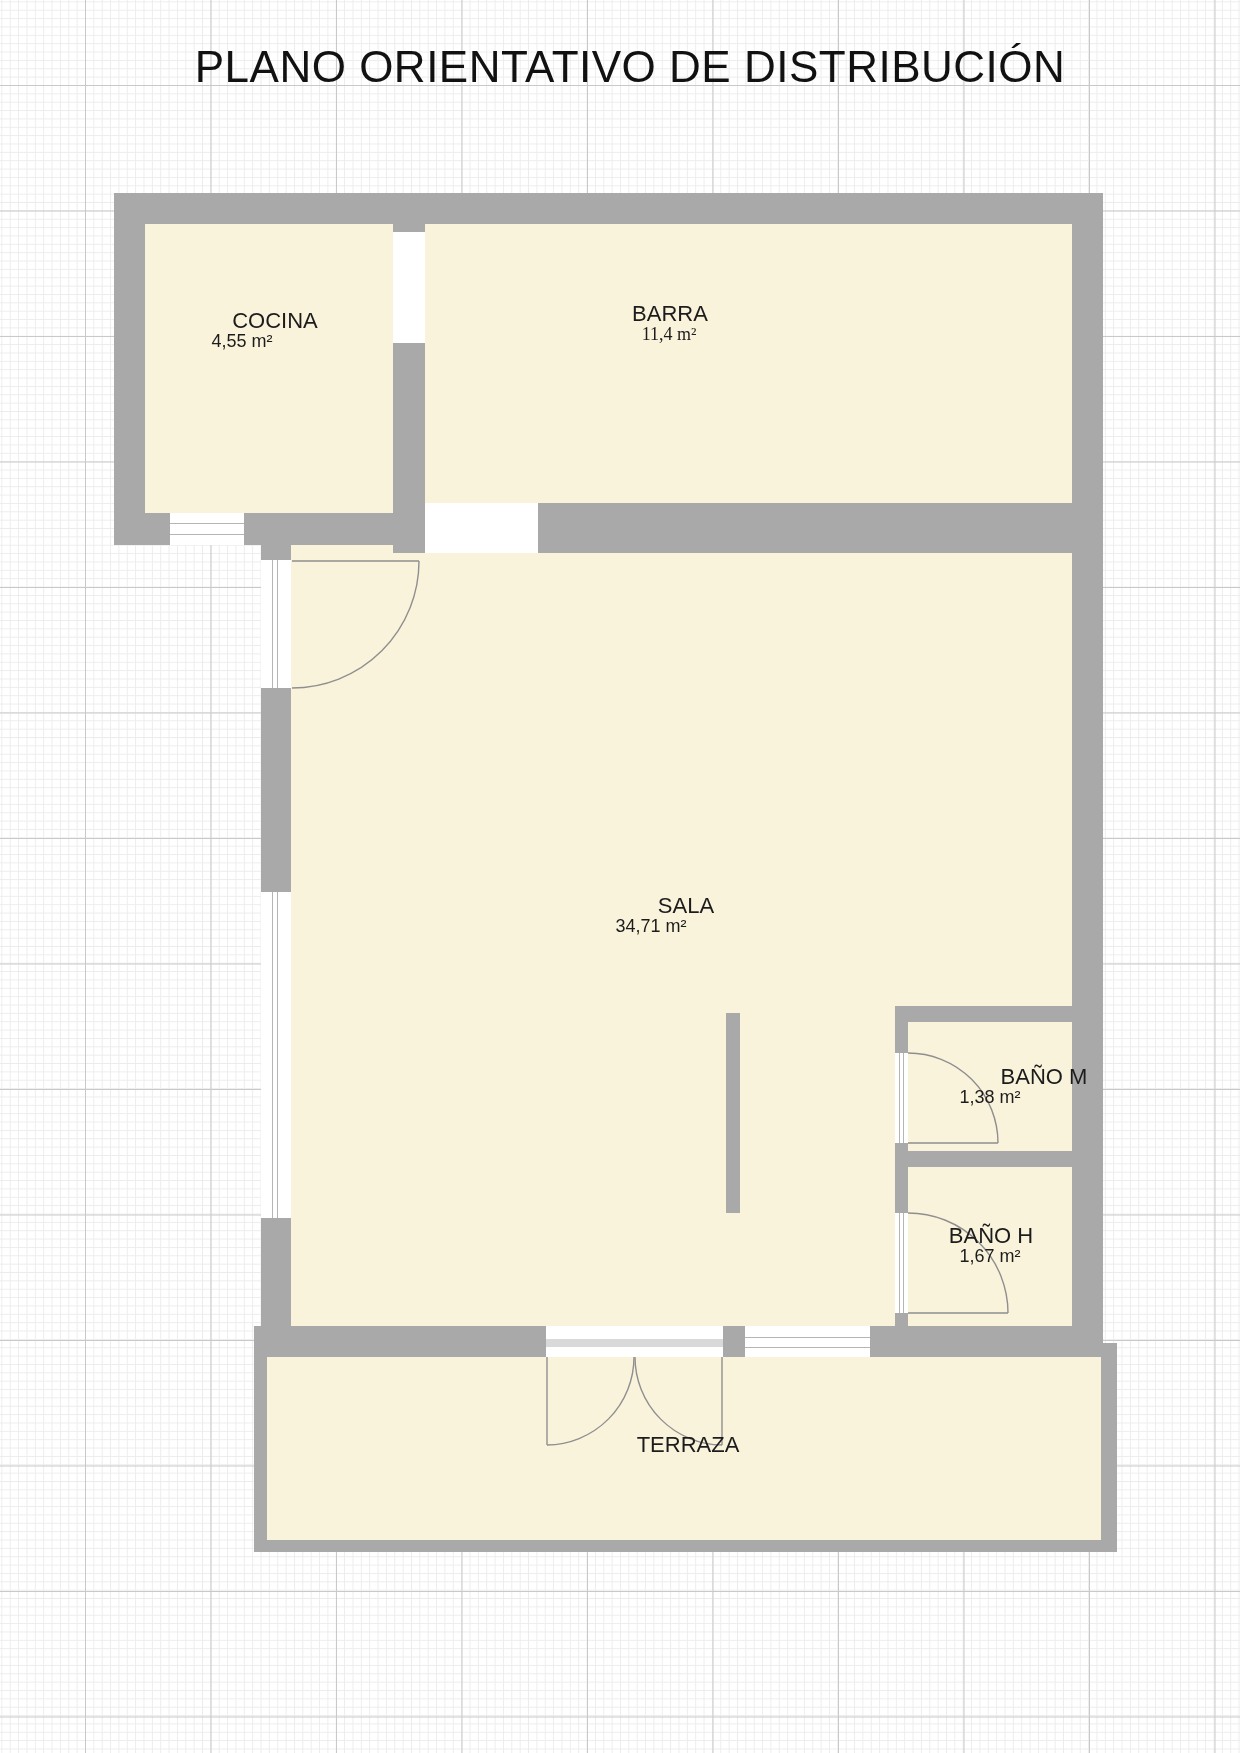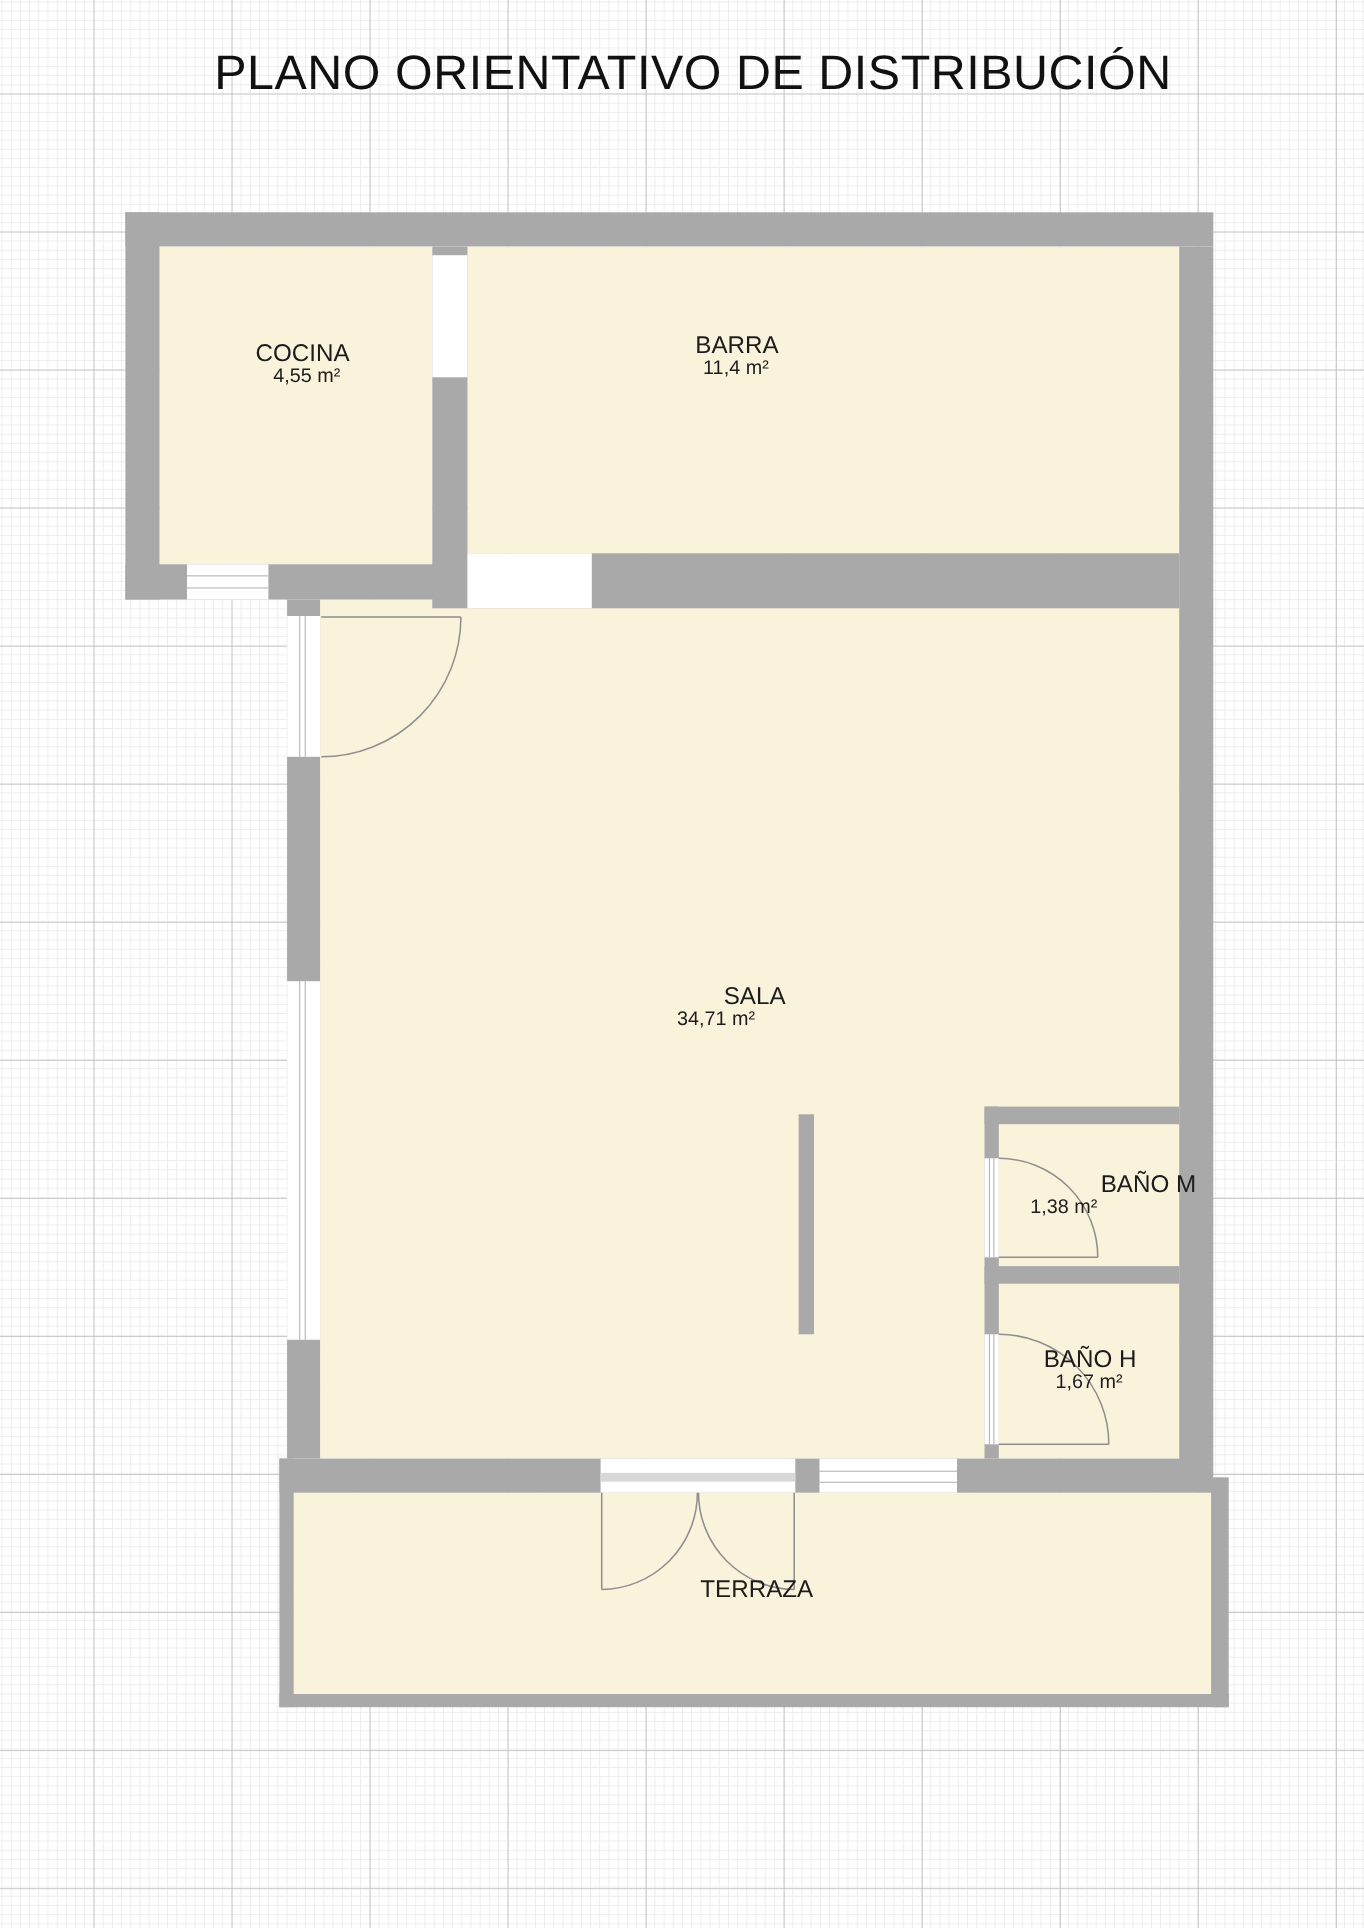--- a/index.html
+++ b/index.html
@@ -92,27 +92,27 @@
   <g fill="none" stroke="#8f8f8f" stroke-width="1.4">
     <path d="M419,561 A127,127 0 0 1 292,688 M292,561 L419,561"></path>
     <path d="M908,1053 A90,90 0 0 1 998,1143 M908,1143 L998,1143"></path>
     <path d="M908,1213 A100,100 0 0 1 1008,1313 M908,1313 L1008,1313"></path>
     <path d="M547,1445 A88,88 0 0 0 634,1357 M547,1357 L547,1445"></path>
     <path d="M722,1445 A88,88 0 0 1 635,1357 M722,1357 L722,1445"></path>
   </g>
 </svg>
 
 <div class="lbl room-name" style="left:243px;top:321px;margin-left:32px;">COCINA</div>
-<div class="lbl room-area" style="left:242px;top:341px;margin-left:37px;">4,55 m²</div>
+<div class="lbl room-area" style="left:242px;top:341px;">4,55 m²</div>
 
 <div class="lbl room-name" style="left:670px;top:314px;">BARRA</div>
-<div class="lbl room-area" style="left:669px;top:334px;">11,4 m²</div>
+<div class="lbl room-area" style="left:669px;top:334px;font-family:Liberation Serif, serif;">11,4 m²</div>
 
 <div class="lbl room-name" style="left:650px;top:906px;margin-left:36px;">SALA</div>
 <div class="lbl room-area" style="left:651px;top:926px;">34,71 m²</div>
 
 <div class="lbl room-name" style="left:1044px;top:1077px;">BAÑO M</div>
-<div class="lbl room-area" style="left:967px;top:1097px;">1,38 m²</div>
+<div class="lbl room-area" style="left:990px;top:1097px;">1,38 m²</div>
 
 <div class="lbl room-name" style="left:991px;top:1236px;">BAÑO H</div>
 <div class="lbl room-area" style="left:990px;top:1256px;text-align:right;">1,67 m²</div>
 
 <div class="lbl room-name" style="left:688px;top:1445px;">TERRAZA</div>
 
 </body></html>

